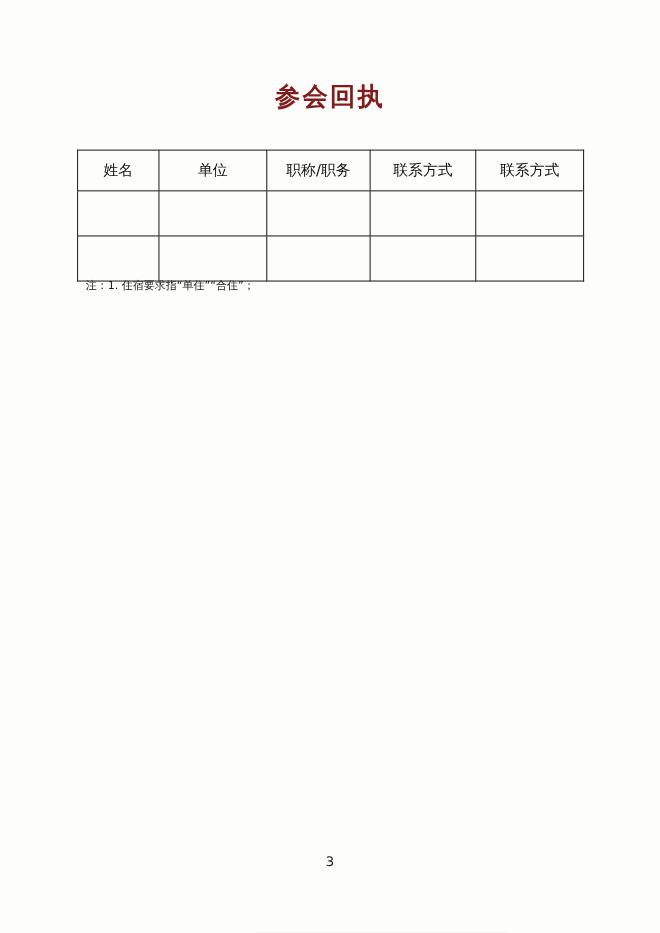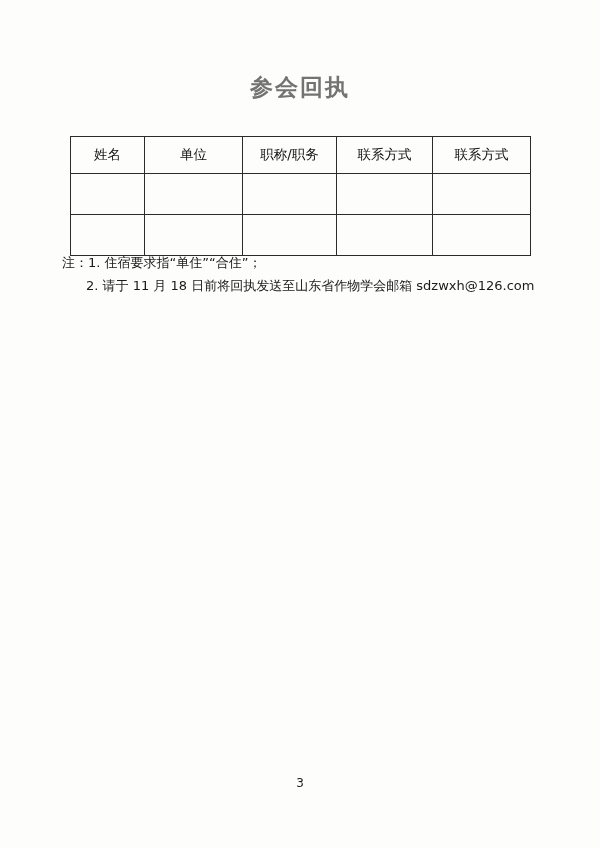--- a/index.html
+++ b/index.html
@@ -23,21 +23,21 @@
   .doc-title {
     position: absolute;
     top: 72px;
     left: 0;
     width: 600px;
     text-align: center;
     font-family: "DejaVu Sans", "Liberation Sans", sans-serif;
     font-size: 23px;
     font-weight: bold;
     letter-spacing: 2px;
-    color: #737373;
+    color: #7f1d1d;
   }
   .receipt-table {
     position: absolute;
     top: 136px;
     left: 70px;
     width: 460px;
     border-collapse: collapse;
     table-layout: fixed;
   }
   .receipt-table td {
@@ -60,24 +60,24 @@
   }
   .col-name   { width: 74px; }
   .col-unit   { width: 98px; }
   .col-title  { width: 94px; }
   .col-contact{ width: 96px; }
   .col-stay   { width: 98px; }
 
   .notes {
     position: absolute;
     top: 252px;
-    left: 62px;
+    left: 78px;
     width: 470px;
     font-family: "DejaVu Sans", "Liberation Sans", sans-serif;
-    font-size: 13px;
+    font-size: 10px;
     color: #1a1a1a;
     line-height: 1.75;
   }
   .notes .note-line {
     white-space: nowrap;
   }
   .notes .note-line.indent {
     padding-left: 24px;
   }
   .page-number {
@@ -126,18 +126,17 @@
         <td></td>
         <td></td>
         <td></td>
         <td></td>
       </tr>
     </tbody>
   </table>
 
   <div class="notes">
     <div class="note-line">注：1. 住宿要求指“单住”“合住”；</div>
-    <div class="note-line indent">2. 请于 11 月 18 日前将回执发送至山东省作物学会邮箱 sdzwxh@126.com</div>
   </div>
 
   <div class="page-number">3</div>
 
 </div>
 
 </body></html>

